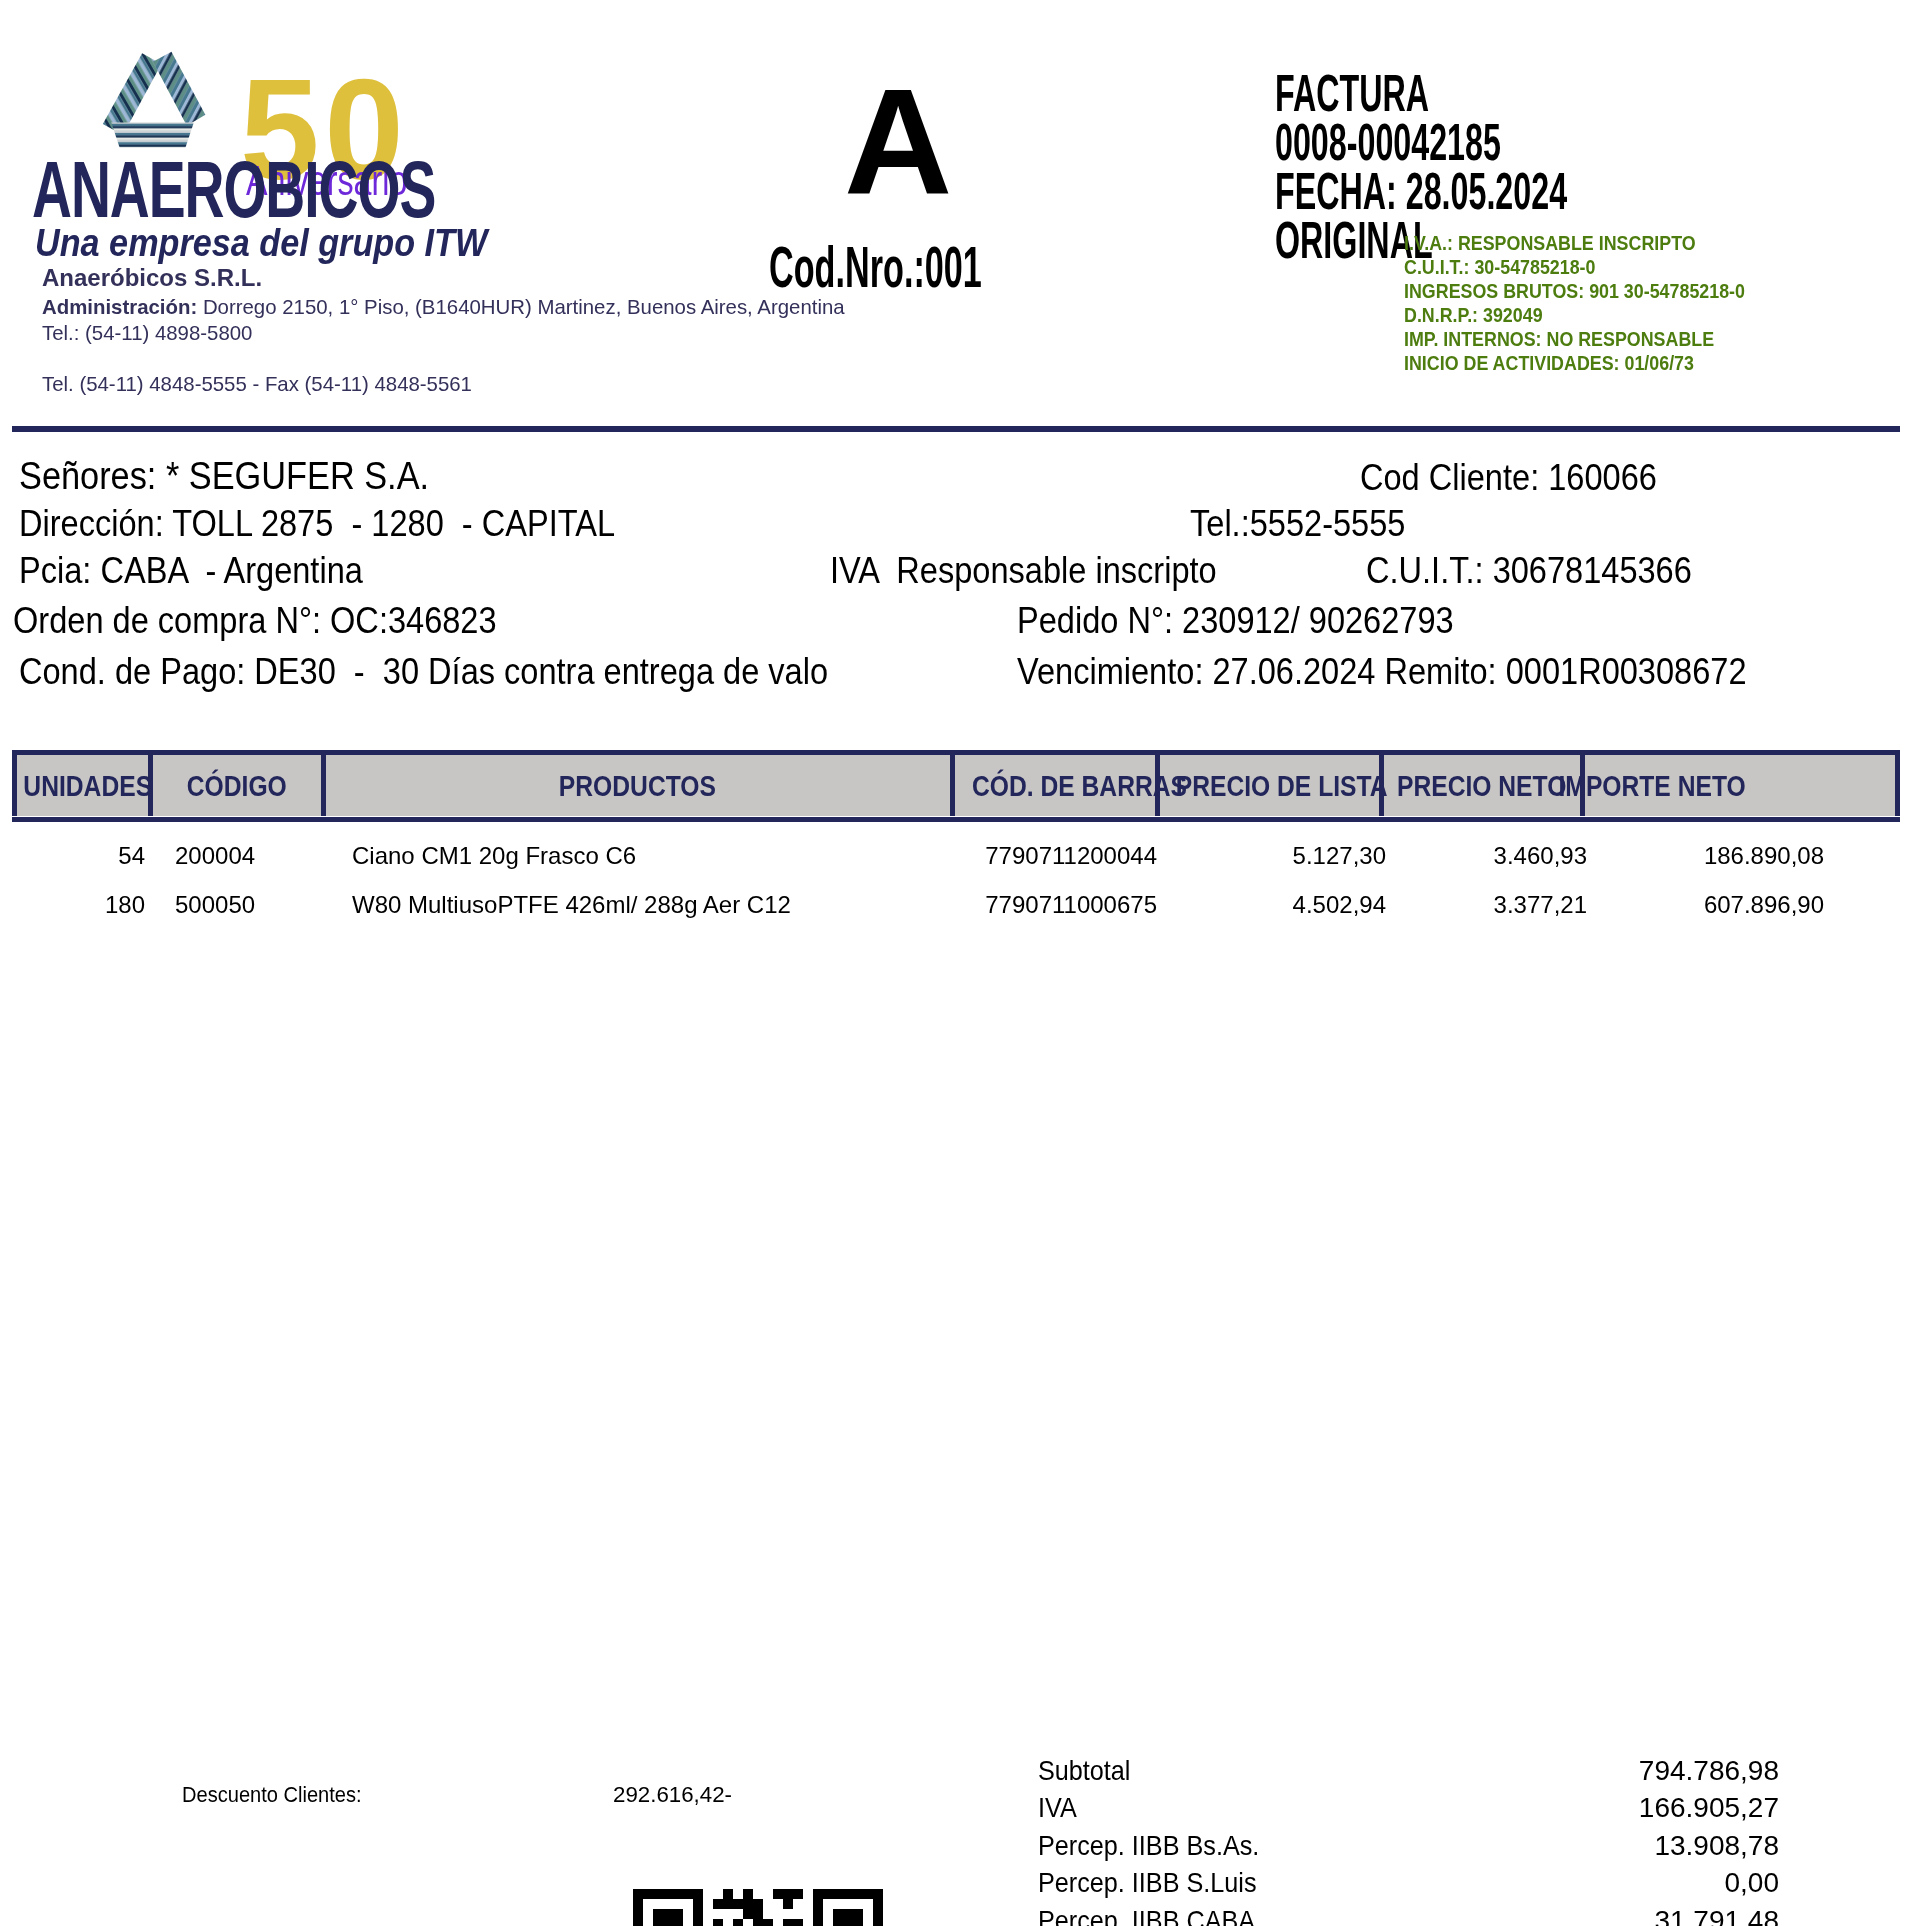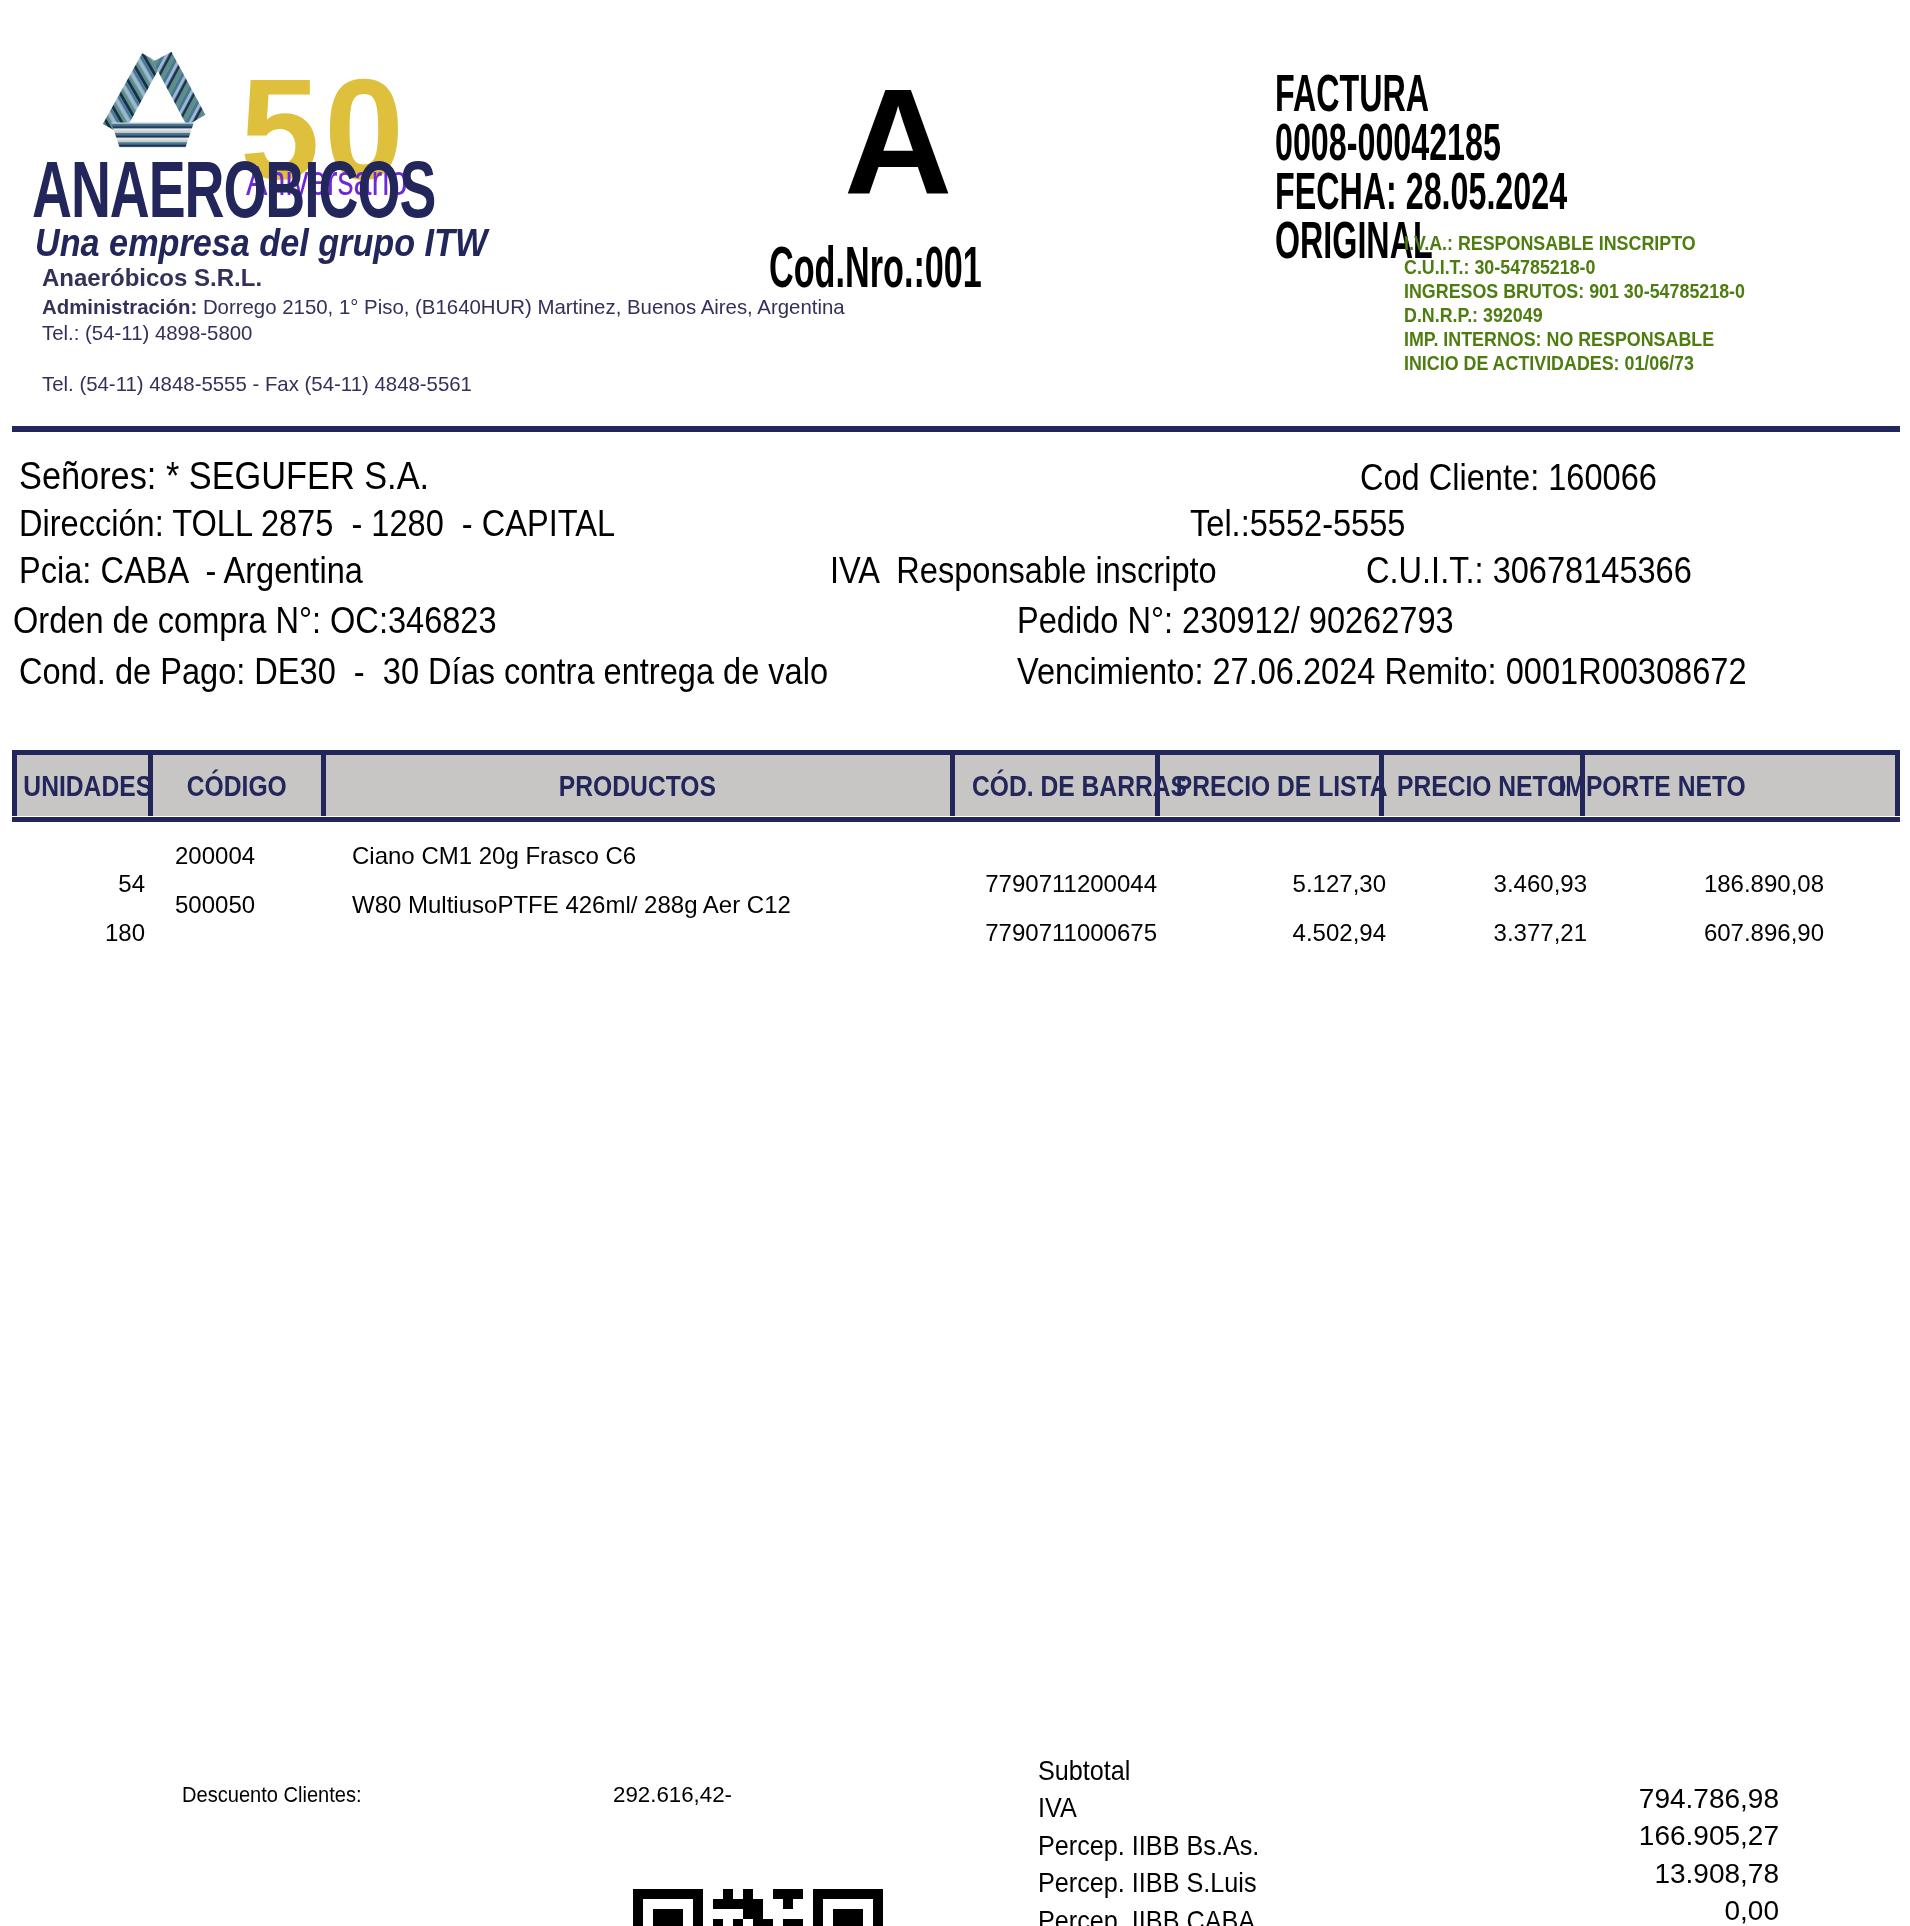--- a/index.html
+++ b/index.html
@@ -1,20 +1,20 @@
 <!DOCTYPE html>
 <html style="font-size:6.2px"><head>
 <meta charset="utf-8">
 <style>
   html,body{margin:0;padding:0;background:#e9e9e9;}
   #page{position:relative;width:1910px;height:2703px;background:#ffffff;overflow:hidden;
         font-family:"Liberation Sans","DejaVu Sans",sans-serif;color:#000;}
   .abs{position:absolute;}
   .sx{display:inline-block;transform-origin:0 0;white-space:pre;}
-  .rt{position:absolute;text-align:right;margin-top:28px;}
+  .rt{position:absolute;text-align:right;}
   .navy{color:#23265a;}
   .ink{color:#33305a;}
   .b{font-weight:bold;}
   .blk9{font-weight:900;}
   .i{font-style:italic;}
   .rule{position:absolute;left:11.6px;width:1888px;background:#23265a;}
   .hdr-band{position:absolute;left:11.6px;top:755px;width:1888px;height:61px;background:#c7c6c4;
             border-left:5px solid #23265a;border-right:5px solid #23265a;box-sizing:border-box;}
   .col-div{position:absolute;top:755px;width:4.6px;height:61px;background:#23265a;}
   .hcell{position:absolute;top:770px;text-align:center;color:#23265a;font-weight:bold;font-size:29px;}

